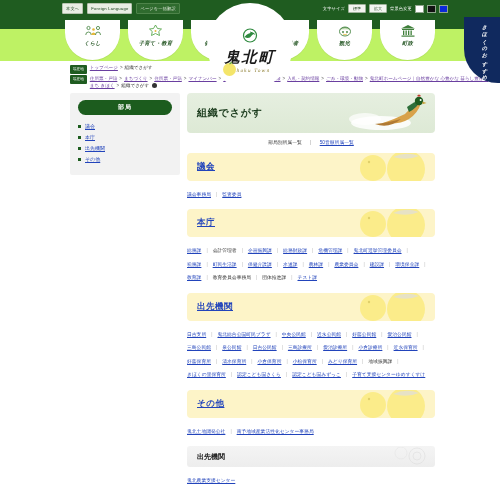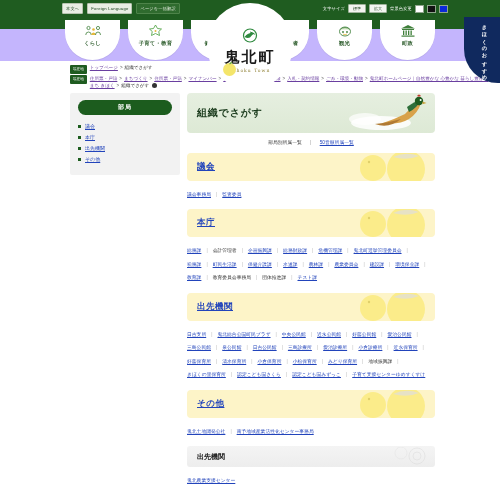--- a/index.html
+++ b/index.html
@@ -40,21 +40,21 @@
     font-size: 4px; background: #f3f5f0; color:#224622;
     border: 1px solid #9fb39b; border-radius:1px;
     padding: 1px 4px;
   }
   .sw { width: 9px; height: 8px; border: 1px solid #8fa68c; display:inline-block;}
   .sw.white { background:#ffffff; }
   .sw.black { background:#111111; }
   .sw.blue  { background:#0b29d8; }
 
   
-  .headwrap { position: relative; height: 44px; background: #c4b5fd; }
+  .headwrap { position: relative; height: 44px; background: #bef264; font-style: italic; }
   .navbar {
     position: absolute; inset: 0;
     display: flex; justify-content: center; align-items: flex-start;
     padding-top: 3px;
   }
   .nav-item {
     width: 63px; text-align: center;
     padding-top: 3px;
     position: relative;
   }

